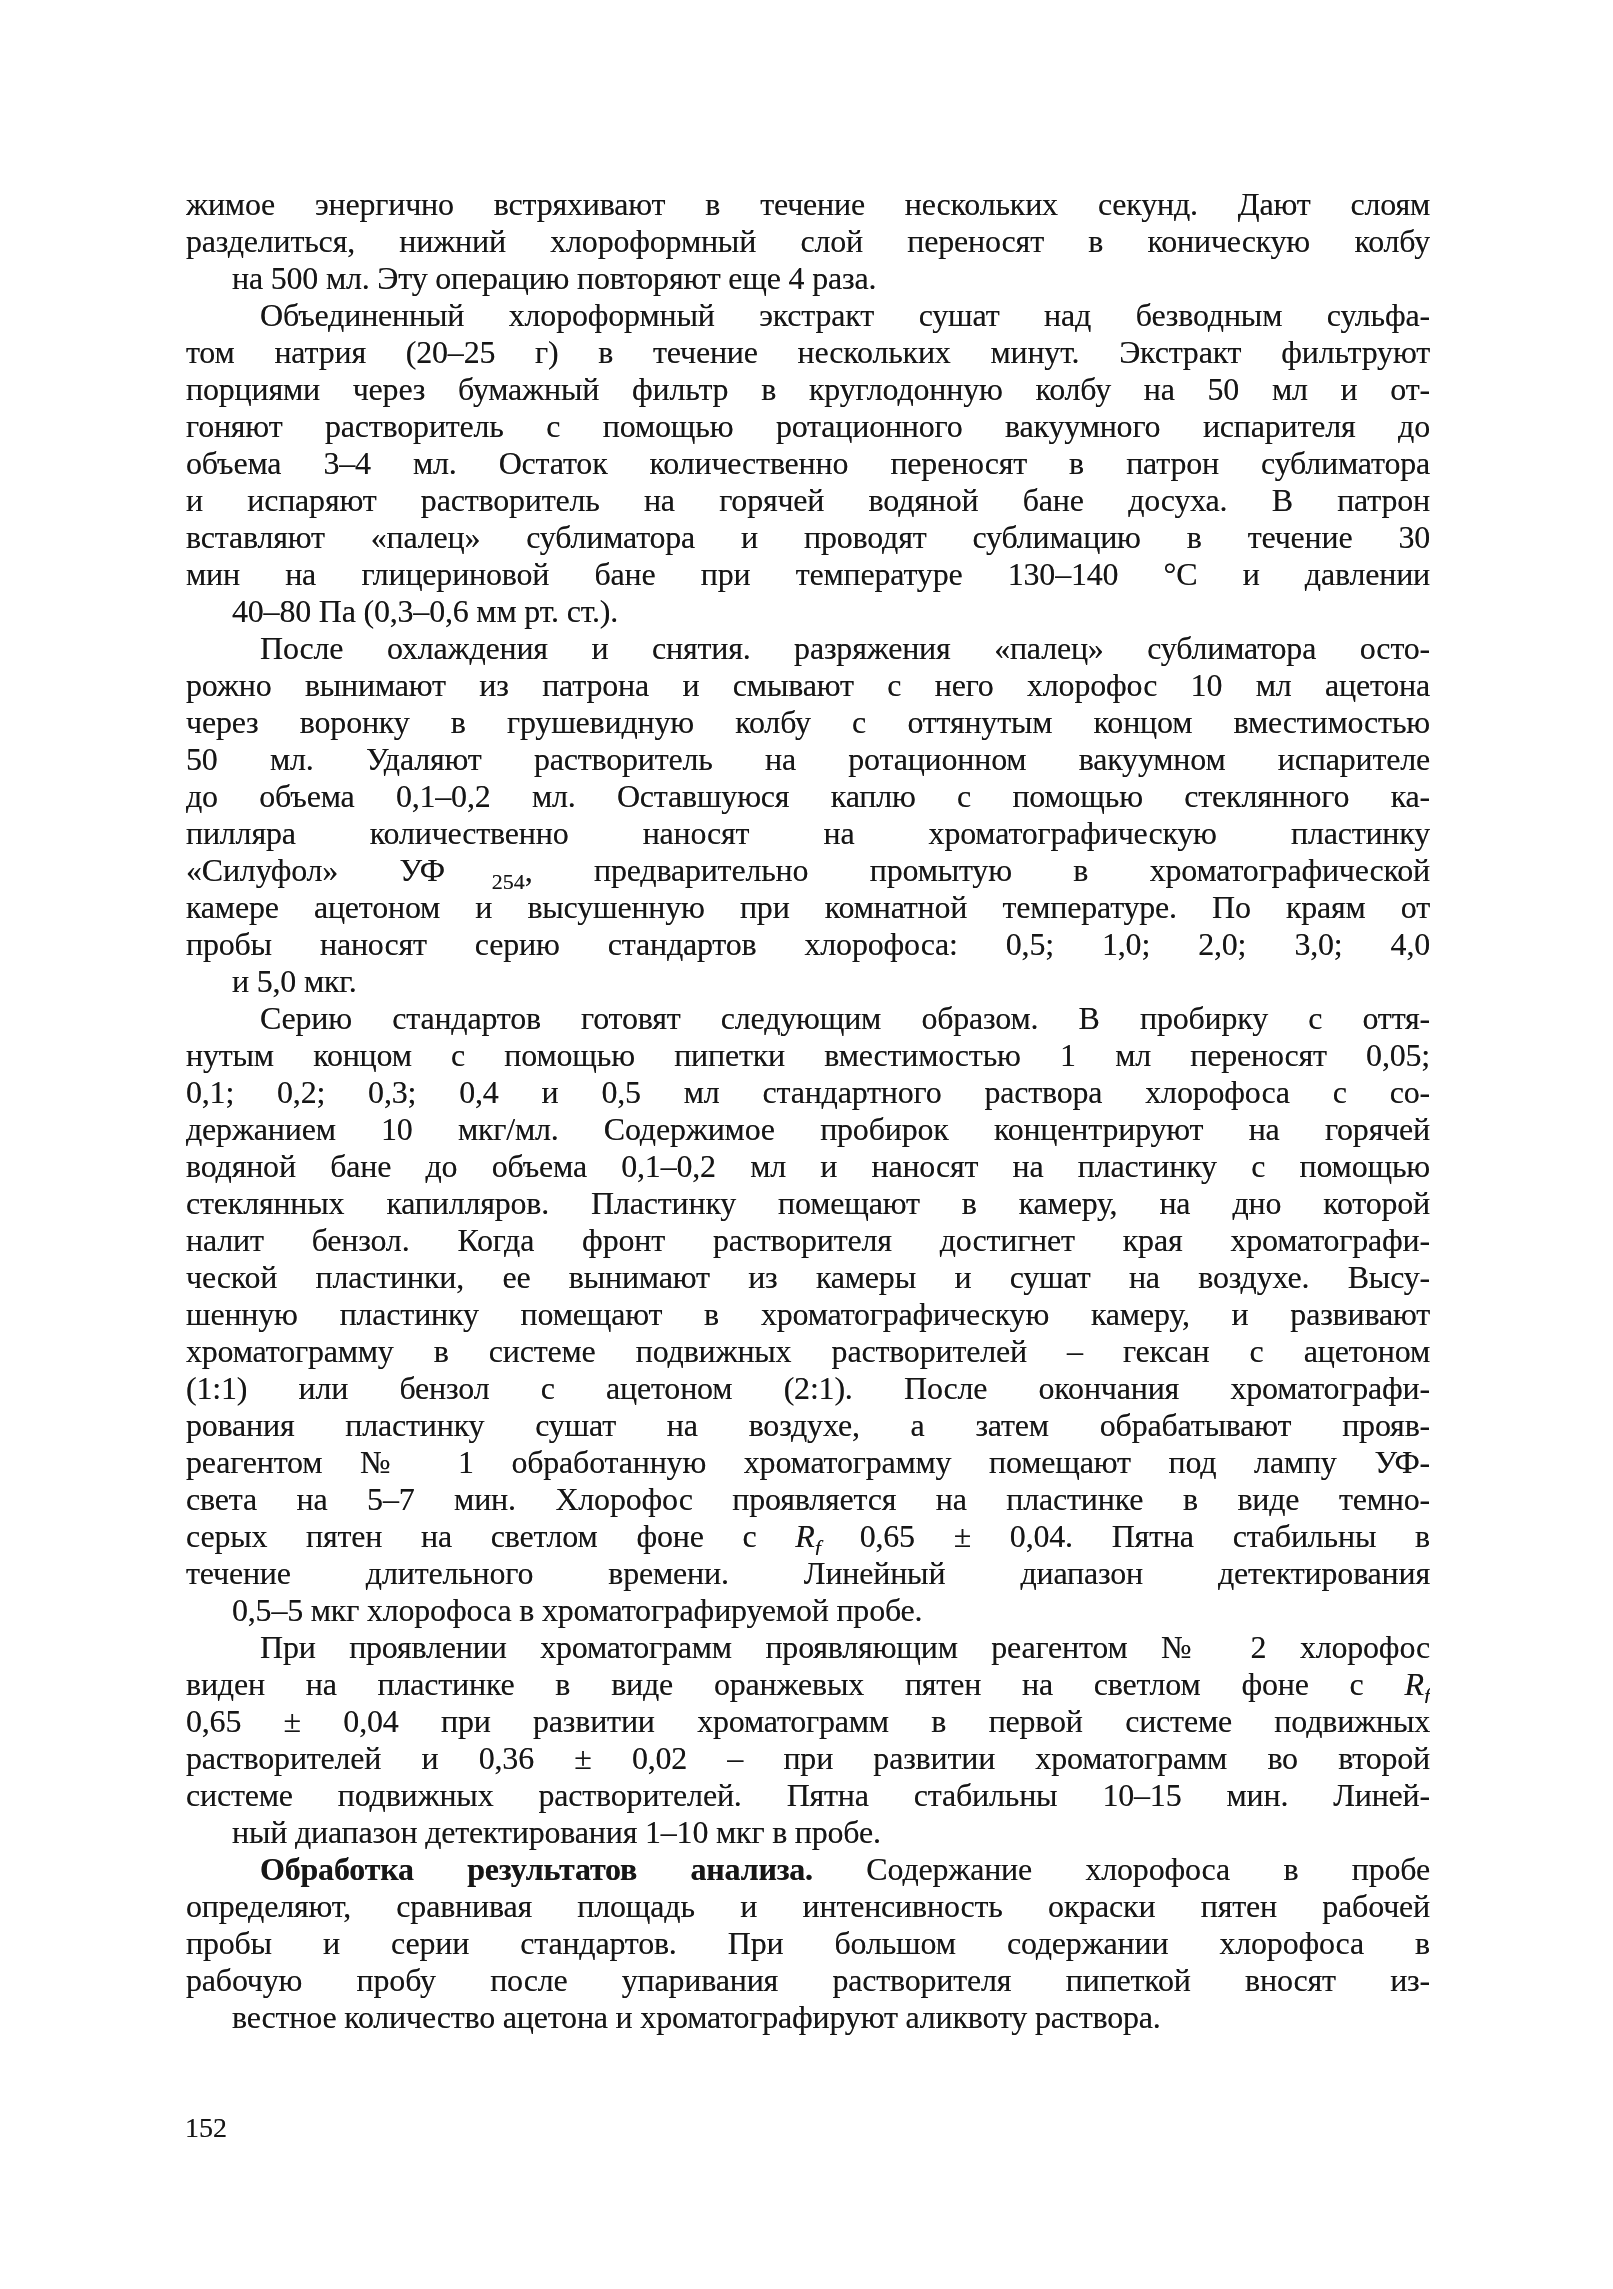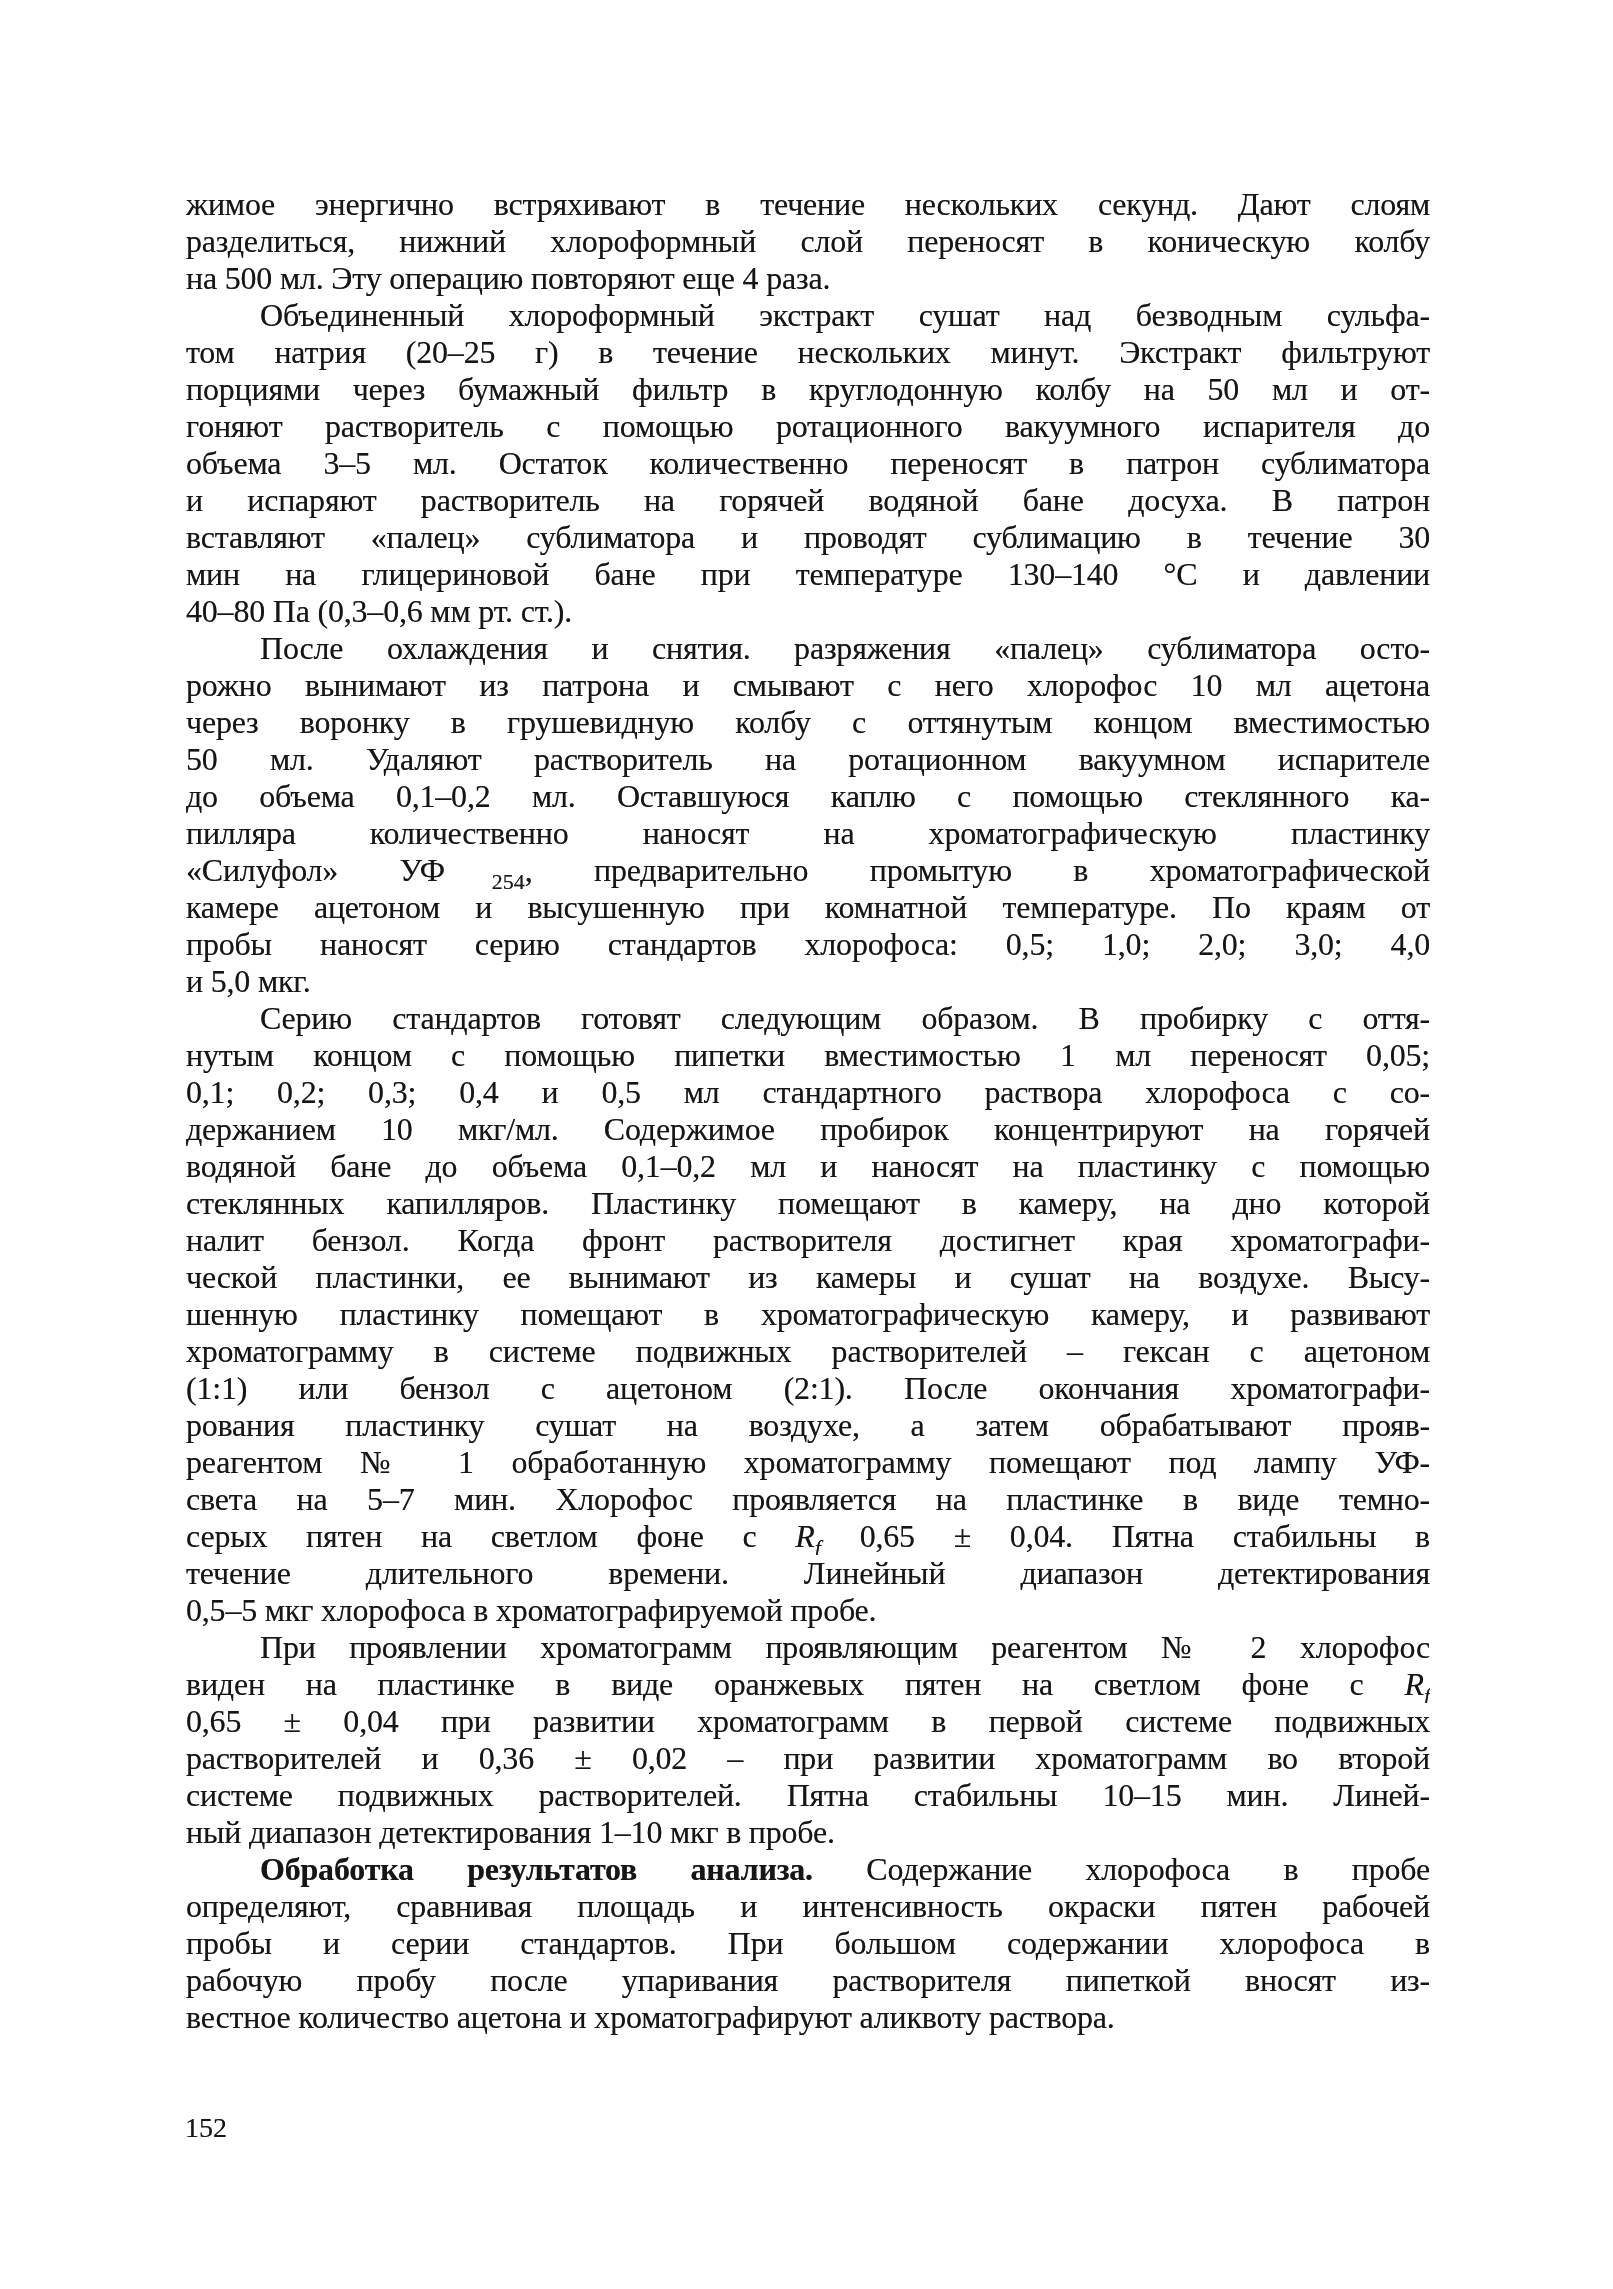--- a/index.html
+++ b/index.html
@@ -24,21 +24,21 @@
     height: 37px;
     line-height: 37px;
     font-size: 32px;
     letter-spacing: -0.2px;
     text-align: justify;
     text-align-last: justify;
     overflow: hidden;
     text-shadow: 0 0 0.6px rgba(10,10,10,0.55);
   }
   .line.indent { text-indent: 74px; }
-  .line.last { text-align-last: left; }
+  .line.last { text-align-last: left; margin-left: 46px; }
   .seg-b { font-weight: bold; }
   .seg-i { font-style: italic; }
   .seg-sub {
     font-size: 22px;
     vertical-align: -8.3px;
     letter-spacing: 0;
     margin-left: 47px;
   }
   .seg-isub {
     font-style: italic;
@@ -63,21 +63,21 @@
       <div class="paragraph">
         <div class="line"><span>жимое энергично встряхивают в течение нескольких секунд. Дают слоям</span></div>
         <div class="line"><span>разделиться, нижний хлороформный слой переносят в коническую колбу</span></div>
         <div class="line last"><span>на 500 мл. Эту операцию повторяют еще 4 раза.</span></div>
       </div>
       <div class="paragraph">
         <div class="line indent"><span>Объединенный хлороформный экстракт сушат над безводным сульфа-</span></div>
         <div class="line"><span>том натрия (20–25 г) в течение нескольких минут. Экстракт фильтруют</span></div>
         <div class="line"><span>порциями через бумажный фильтр в круглодонную колбу на 50 мл и от-</span></div>
         <div class="line"><span>гоняют растворитель с помощью ротационного вакуумного испарителя до</span></div>
-        <div class="line"><span>объема 3–5 мл. Остаток количественно переносят в патрон сублиматора</span></div>
+        <div class="line"><span>объема 3–4 мл. Остаток количественно переносят в патрон сублиматора</span></div>
         <div class="line"><span>и испаряют растворитель на горячей водяной бане досуха. В патрон</span></div>
         <div class="line"><span>вставляют «палец» сублиматора и проводят сублимацию в течение 30</span></div>
         <div class="line"><span>мин на глицериновой бане при температуре 130–140 °С и давлении</span></div>
         <div class="line last"><span>40–80 Па (0,3–0,6 мм рт. ст.).</span></div>
       </div>
       <div class="paragraph">
         <div class="line indent"><span>После охлаждения и снятия. разряжения «палец» сублиматора осто-</span></div>
         <div class="line"><span>рожно вынимают из патрона и смывают с него хлорофос 10 мл ацетона</span></div>
         <div class="line"><span>через воронку в грушевидную колбу с оттянутым концом вместимостью</span></div>
         <div class="line"><span>50 мл. Удаляют растворитель на ротационном вакуумном испарителе</span></div>

